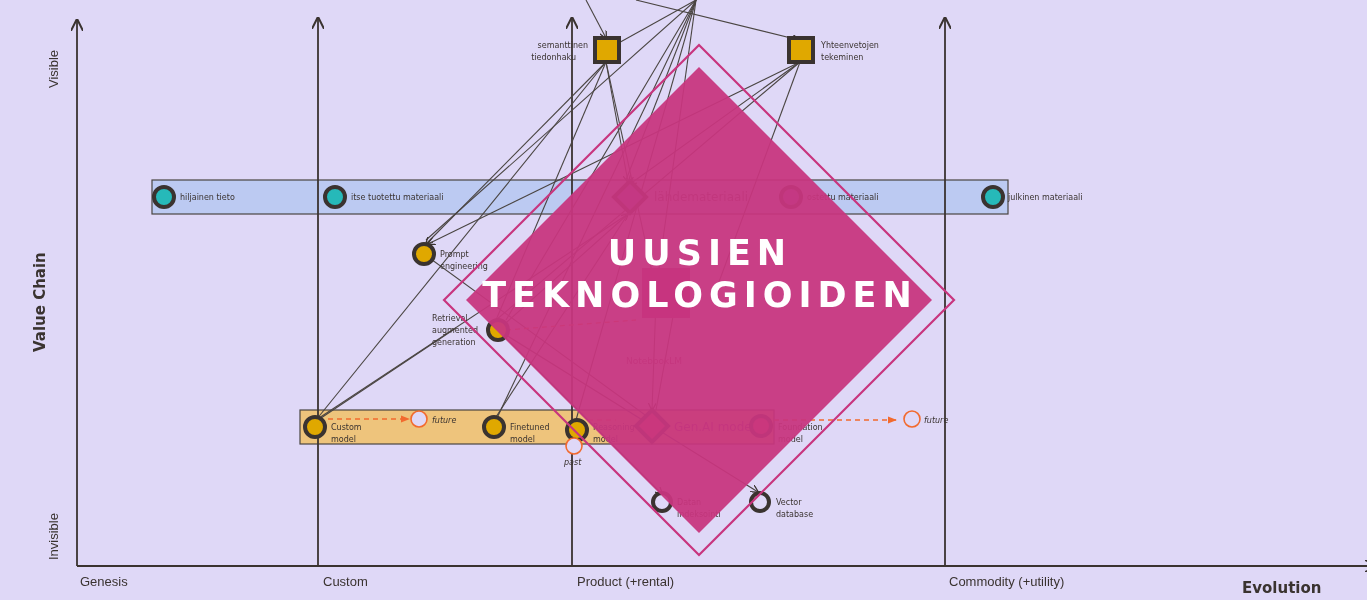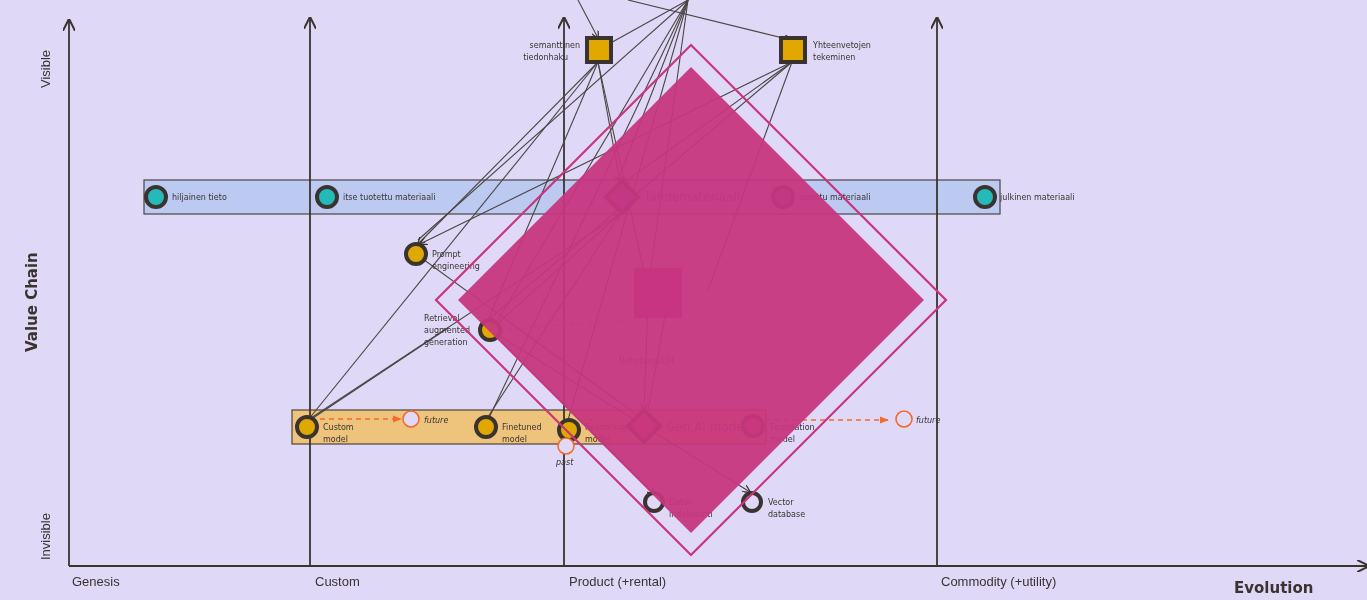--- a/index.html
+++ b/index.html
@@ -2,21 +2,21 @@
 <html><head>
 <meta charset="utf-8">
 <style>
   html, body { margin: 0; padding: 0; }
   body {
     width: 1367px; height: 600px; overflow: hidden;
     background: #dfd8f7;
     font-family: "Liberation Sans", sans-serif;
     position: relative;
   }
-  #stage { position: absolute; left: 8px; top: 0; width: 1246px; height: 600px; }
+  #stage { position: absolute; left: 16px; top: 0; width: 1246px; height: 600px; }
   svg text { font-family: "DejaVu Sans", sans-serif; }
   .lbl { font-size: 8px; fill: #3a3330; }
   .axis-lbl { font-family: "Liberation Sans", sans-serif; font-size: 13px; fill: #3a3330; }
   .axis-title { font-family: "DejaVu Sans", sans-serif; font-weight: bold; font-size: 15px; fill: #3a3330; }
   .side-lbl { font-family: "Liberation Sans", sans-serif; font-size: 13px; fill: #3a3330; }
   .overlay-title {
     position: absolute;
     left: 430px; top: 232px; width: 508px;
     text-align: center;
     color: #ffffff;
@@ -197,14 +197,16 @@
   <text class="axis-lbl" x="307" y="586">Custom</text>
   <text class="axis-lbl" x="561" y="586">Product (+rental)</text>
   <text class="axis-lbl" x="933" y="586">Commodity (+utility)</text>
   <text class="axis-title" x="1226" y="593">Evolution</text>
 
   <polygon points="683,67 916,300 683,533 450,300" fill="#c8357e" fill-opacity="0.94"></polygon>
   <polygon points="683,45 938,300 683,555 428,300" fill="none" stroke="#c8357e" stroke-width="2.2"></polygon>
 </svg>
 
 <div class="overlay-title">
+  <div>UUSIEN</div>
+  <div>TEKNOLOGIOIDEN</div>
 </div>
 </div>
 
 </body></html>

